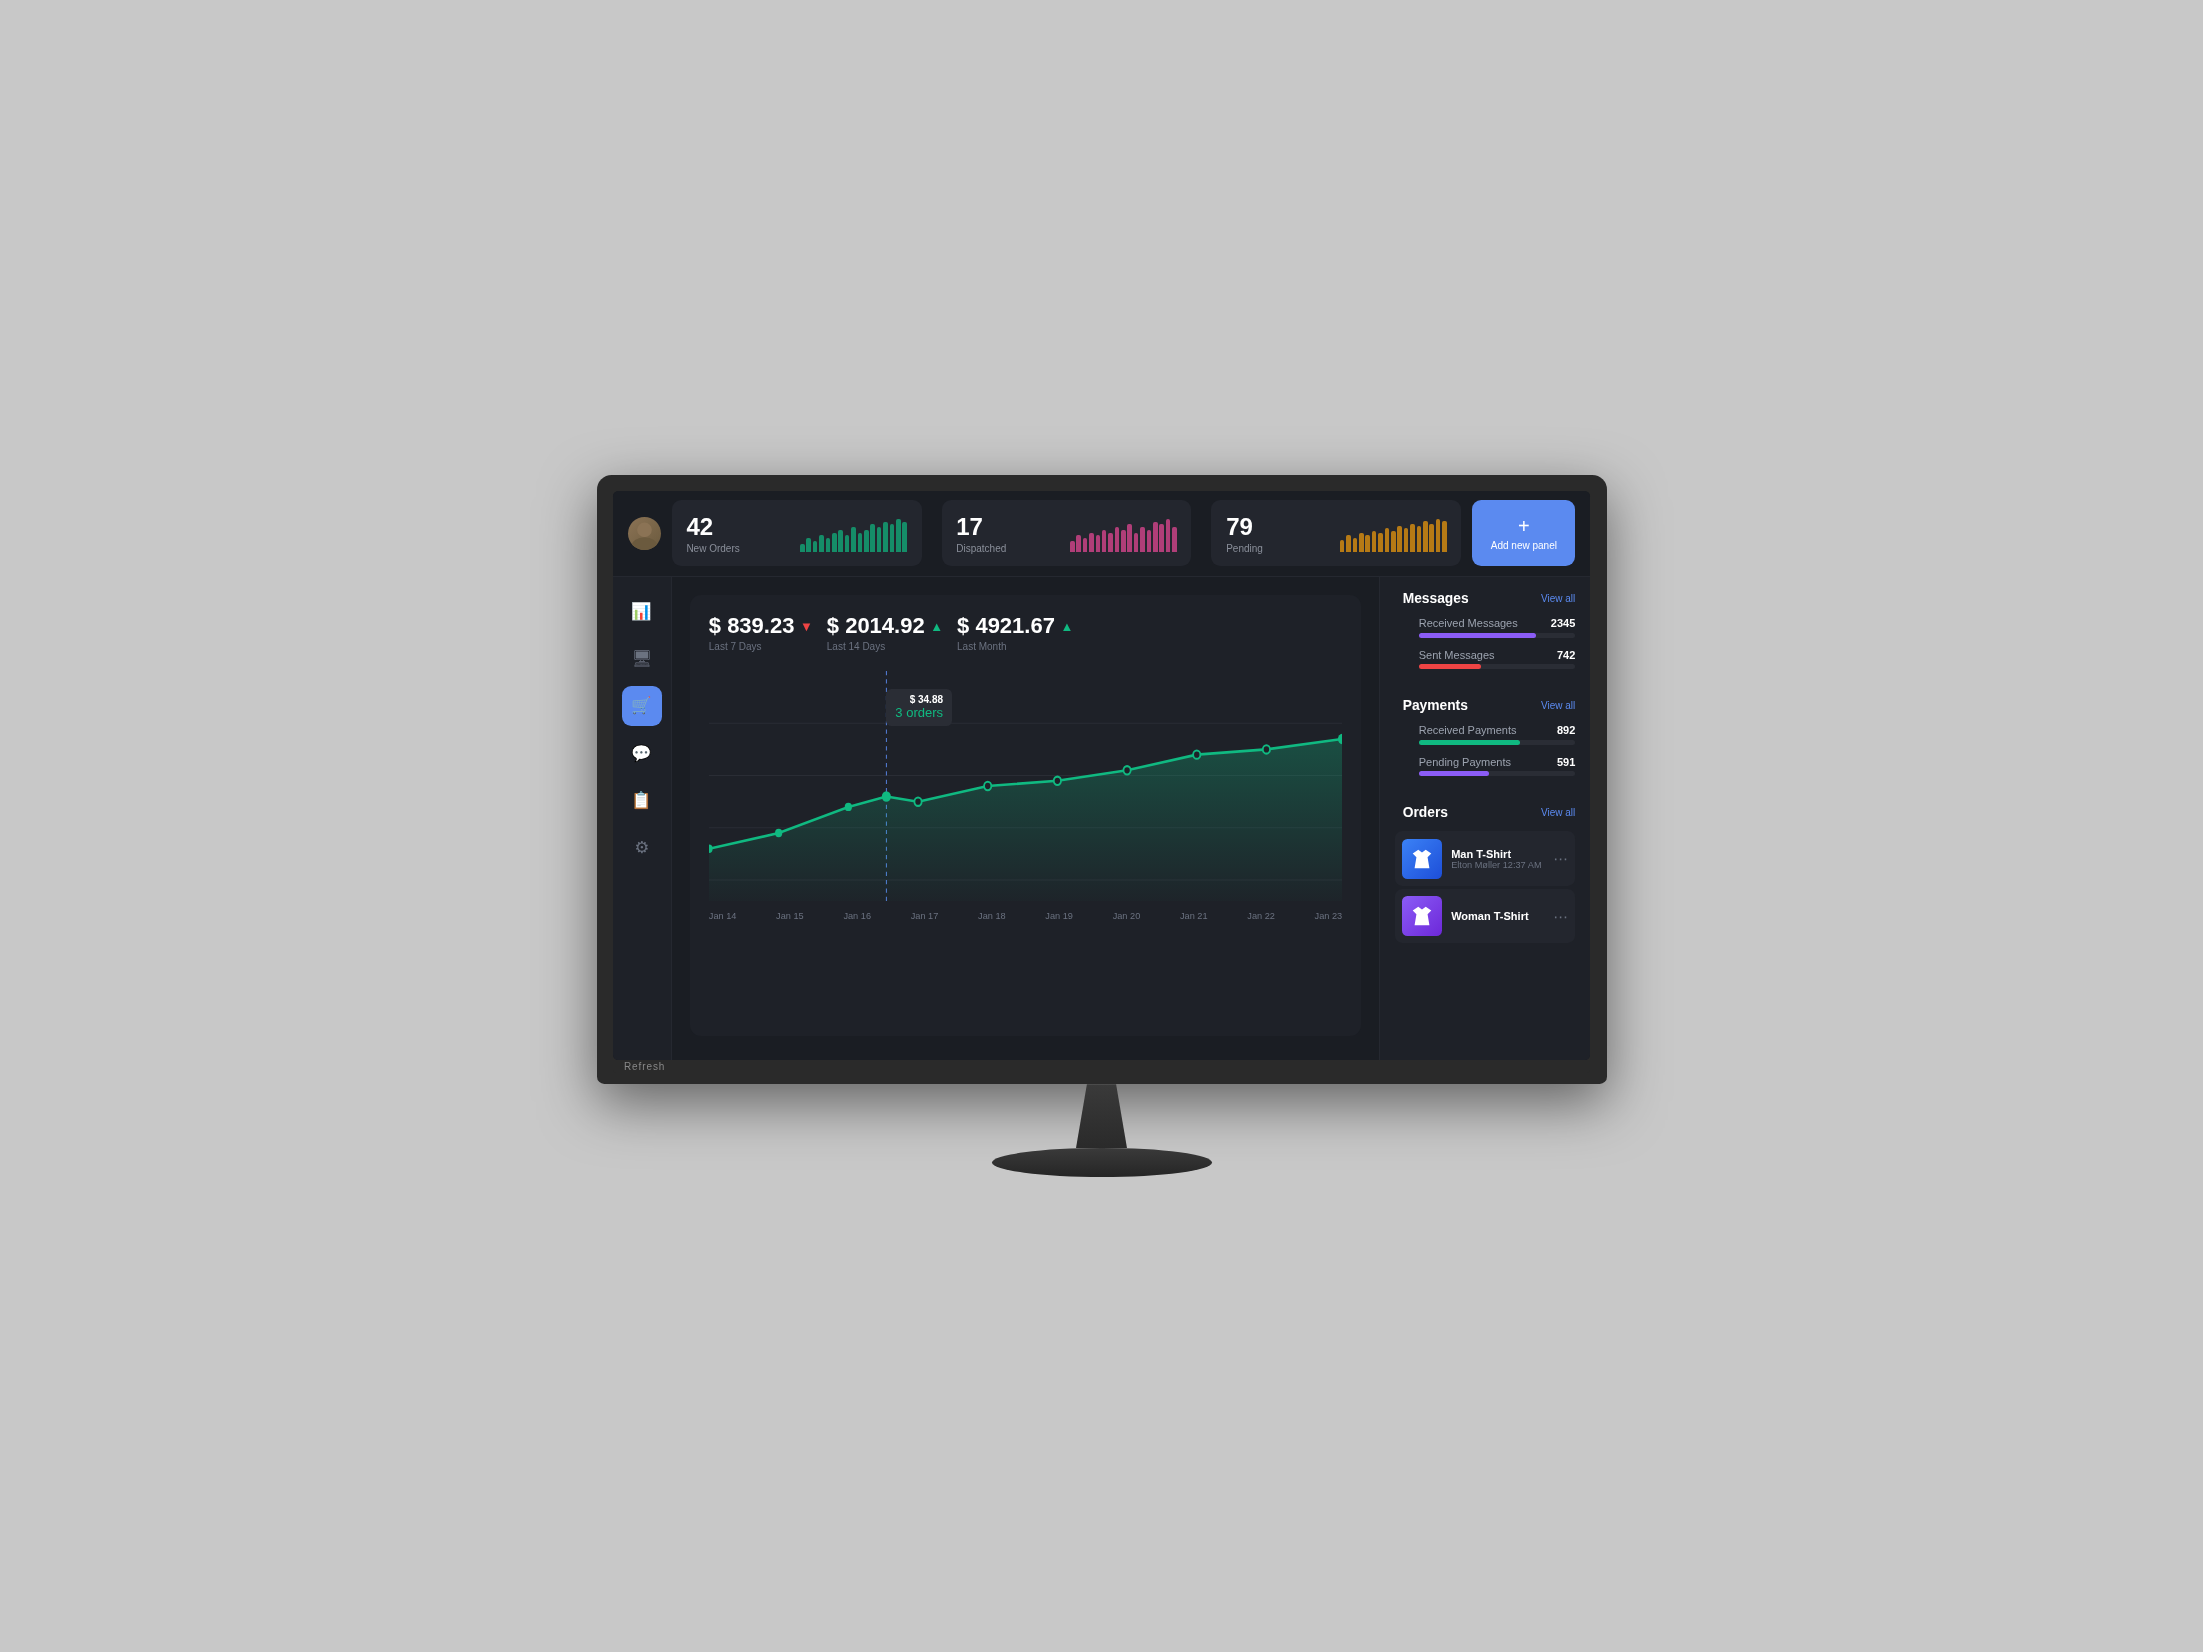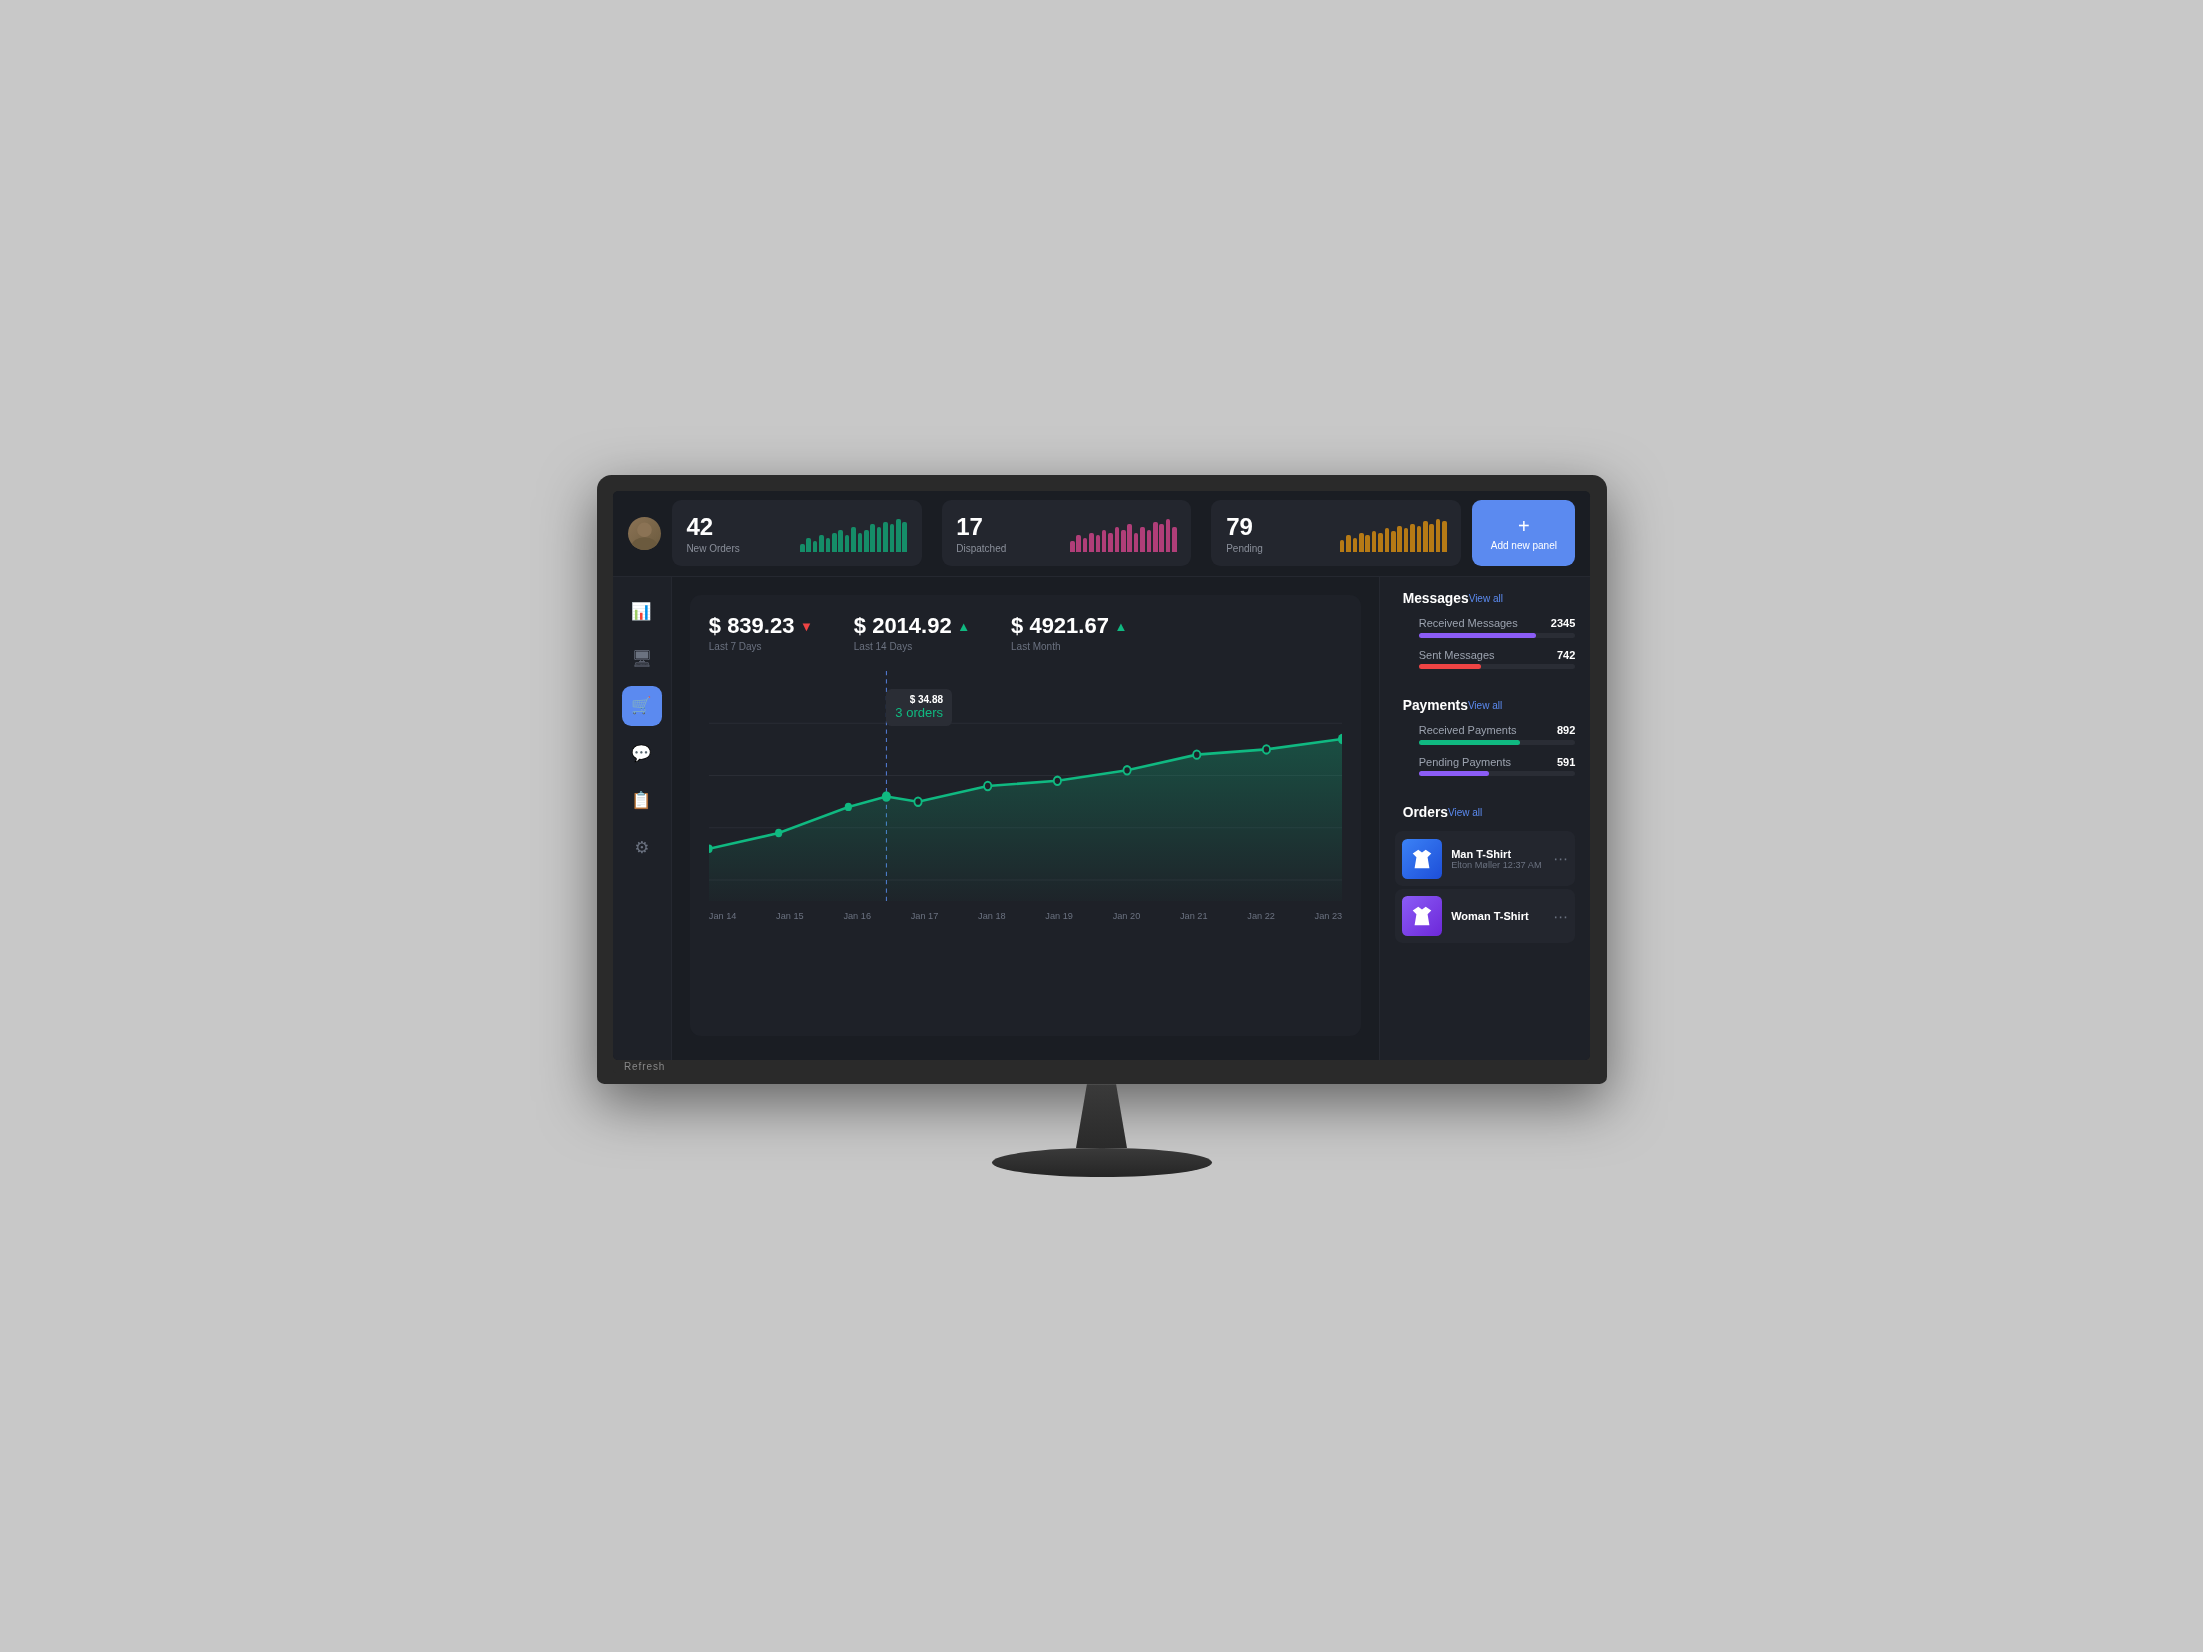--- a/index.html
+++ b/index.html
@@ -187,21 +187,21 @@
       background: #2a2d35;
       border: none;
       border-radius: 5.5px;
       padding: 5.5px 11px;
       color: #9ca3af;
       font-size: 11px;
       cursor: pointer;
     }
     .revenue-stats {
       display: flex;
-      gap: 41px;
+      gap: 14px;
       margin-bottom: 18.4px;
     }
     .revenue-item {}
     .revenue-value {
       font-size: 22px;
       font-weight: 600;
       color: #ffffff;
       display: flex;
       align-items: center;
       gap: 5.5px;
@@ -248,20 +248,21 @@
       border-left: 0.9px solid #252830;
       padding: 14.7px;
       overflow-y: auto;
       display: flex;
       flex-direction: column;
       gap: 18.4px;
     }
     .panel-section {}
     .panel-section-header {
       display: flex;
+      justify-content: space-between;
       align-items: center;
       margin-bottom: 11px;
       padding-left: 8px;
     }
     .panel-section-title {
       font-size: 13.8px;
       font-weight: 600;
       color: #ffffff;
     }
     .view-all-link {

